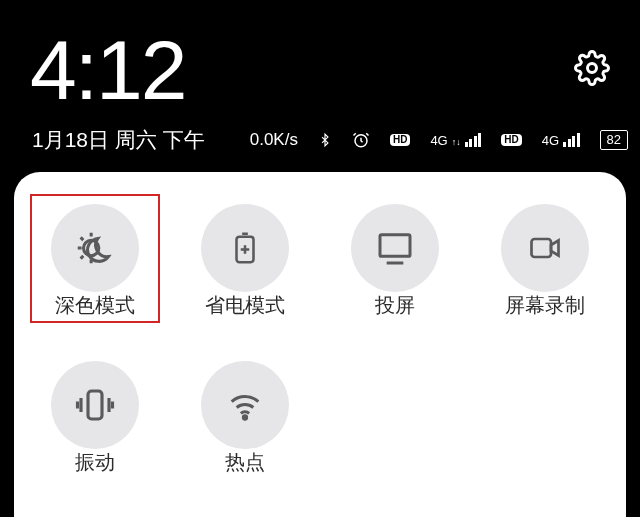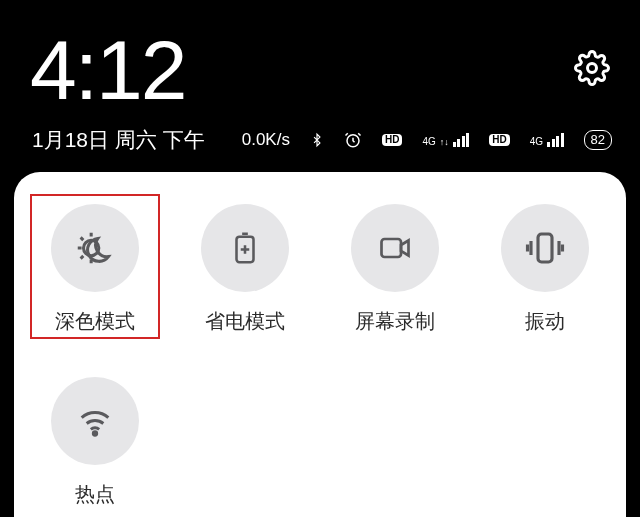--- a/index.html
+++ b/index.html
@@ -24,21 +24,21 @@
     letter-spacing: -2px;
     line-height: 1;
   }
   .gear {
     color: #fff;
   }
   .date-row {
     display: flex;
     align-items: center;
     justify-content: space-between;
-    padding: 6px 28px 18px 32px;
+    padding: 6px 12px 18px 32px;
     font-size: 21px;
   }
   .date-text {
     font-weight: 400;
   }
   .status-icons {
     display: flex;
     align-items: center;
     gap: 20px;
     font-size: 15px;
@@ -49,28 +49,28 @@
     color: #000;
     border-radius: 4px;
     font-size: 10px;
     font-weight: 700;
     padding: 1px 3px;
     display: inline-flex;
     align-items: center;
     line-height: 1;
   }
   .sig-group { display: flex; align-items: flex-end; gap: 4px; }
-  .sig-label { font-size: 10px; line-height: 1; }
+  .sig-label { font-size: 13px; line-height: 1; }
   .bars { display: flex; align-items: flex-end; gap: 1.5px; }
   .bars span { width: 3px; background: #fff; display: block; }
   .bars span:nth-child(1){height:5px;} .bars span:nth-child(2){height:8px;}
   .bars span:nth-child(3){height:11px;} .bars span:nth-child(4){height:14px;}
   .battery {
     border: 1.5px solid #fff;
-    border-radius: 9px;
+    border-radius: 2px;
     padding: 1px 6px;
     font-size: 13px;
     position: relative;
     display: inline-flex;
     align-items: center;
     line-height: 1.2;
   }
   .panel {
     margin: 0 14px;
     background: #fff;
@@ -82,21 +82,20 @@
   .tiles {
     display: grid;
     grid-template-columns: repeat(4, 1fr);
     column-gap: 8px;
     row-gap: 34px;
   }
   .tile {
     display: flex;
     flex-direction: column;
     align-items: center;
-    gap: 16px;
     position: relative;
     padding: 4px 0;
   }
   .tile-circle {
     width: 88px;
     height: 88px;
     border-radius: 50%;
     background: #e6e6e8;
     display: flex;
     align-items: center;
@@ -182,20 +181,29 @@
     <div class="tile">
       <div class="tile-circle">
         <svg width="34" height="46" viewBox="0 0 24 24" fill="none" stroke="currentColor" stroke-width="1.8">
           <rect x="6" y="4" width="12" height="18" rx="2"></rect>
           <path d="M10 2h4M12 10v6M9 13h6"></path>
         </svg>
       </div>
       <div class="tile-label">省电模式</div>
     </div>
 
+    <div class="tile">
+      <div class="tile-circle">
+        <svg width="46" height="40" viewBox="0 0 24 24" fill="none" stroke="currentColor" stroke-width="1.8">
+          <rect x="3" y="4" width="18" height="13" rx="1"></rect>
+          <path d="M7 21h10"></path>
+        </svg>
+      </div>
+      <div class="tile-label">投屏</div>
+    </div>
 
 
     <div class="tile">
       <div class="tile-circle">
         <svg width="48" height="36" viewBox="0 0 24 24" fill="none" stroke="currentColor" stroke-width="1.8">
           <rect x="3" y="6" width="13" height="12" rx="2"></rect>
           <path d="M16 10l5-3v10l-5-3z"></path>
         </svg>
       </div>
       <div class="tile-label">屏幕录制</div>

